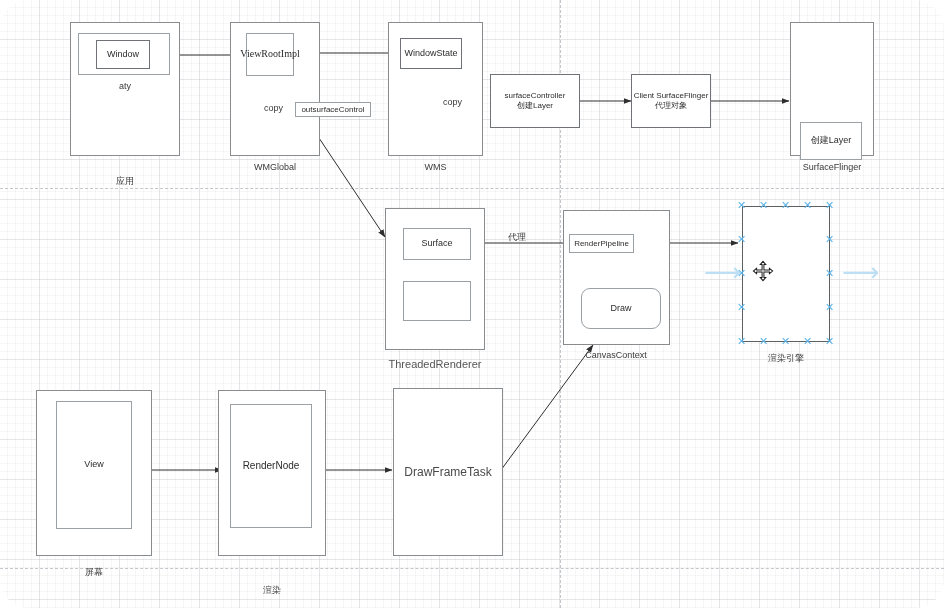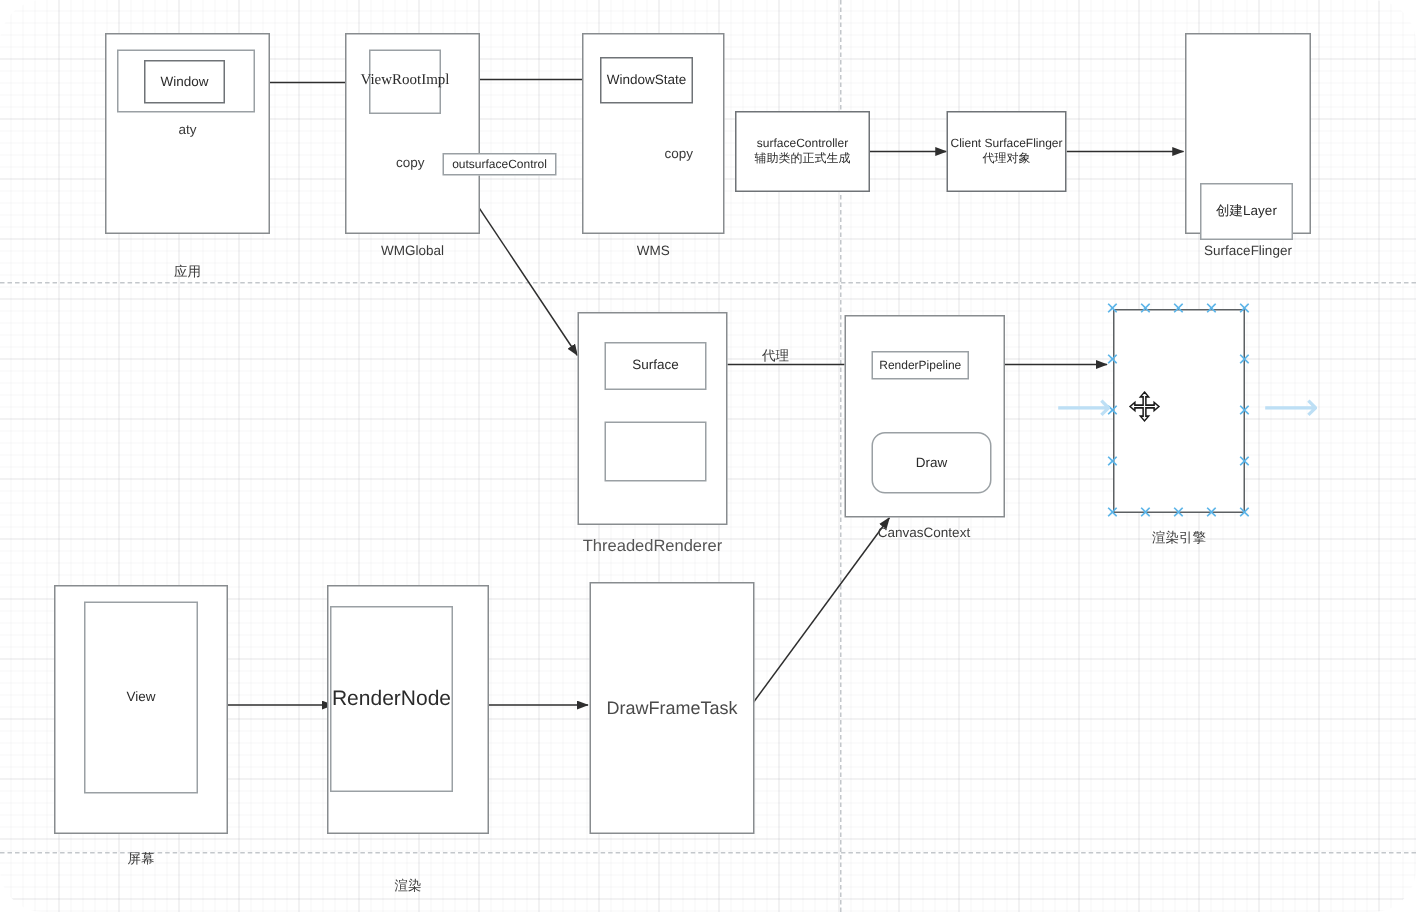--- a/index.html
+++ b/index.html
@@ -139,21 +139,21 @@
     <span></span>
   </div>
   <div class="box dark" style="left:400px;top:38px;width:62px;height:31px;font-size:9px;">
     <span>WindowState</span>
   </div>
   <div class="lbl" style="left:443px;top:97px;font-size:9px;">copy</div>
   <div class="lbl" style="left:388px;top:162px;width:95px;font-size:9px;">WMS</div>
 
   <div class="box dark" style="left:490px;top:74px;width:90px;height:54px;font-size:8px;">
     <span>surfaceController
-辅助类的正式生成</span>
+创建Layer</span>
   </div>
 
   <div class="box dark" style="left:631px;top:74px;width:80px;height:54px;font-size:8px;">
     <span>Client  SurfaceFlinger
 代理对象</span>
   </div>
 
   <div class="box" style="left:790px;top:22px;width:84px;height:134px;">
     <span></span>
   </div>
@@ -171,21 +171,21 @@
   <div class="box thin" style="left:403px;top:281px;width:68px;height:40px;">
     <span></span>
   </div>
   <div class="lbl" style="left:370px;top:358px;width:130px;font-size:11px;color:#555;">ThreadedRenderer</div>
 
   <div class="lbl" style="left:508px;top:231px;font-size:9px;">代理</div>
 
   <div class="box" style="left:563px;top:210px;width:107px;height:135px;">
     <span></span>
   </div>
-  <div class="box thin" style="left:581px;top:234px;width:65px;height:19px;font-size:8px;justify-content:center;">
+  <div class="box thin" style="left:569px;top:234px;width:65px;height:19px;font-size:8px;justify-content:center;">
     <span>RenderPipeline</span>
   </div>
   <div class="box thin round" style="left:581px;top:288px;width:80px;height:41px;font-size:9px;">
     <span>Draw</span>
   </div>
   <div class="lbl" style="left:555px;top:350px;width:122px;font-size:9px;">CanvasContext</div>
 
   <div class="sel-shape" style="left:742px;top:206px;width:88px;height:136px;">
     <span></span>
   </div>
@@ -222,21 +222,21 @@
     <span></span>
   </div>
   <div class="box thin" style="left:56px;top:401px;width:76px;height:128px;font-size:9px;">
     <span>View</span>
   </div>
   <div class="lbl" style="left:36px;top:566px;width:116px;font-size:9px;">屏幕</div>
 
   <div class="box" style="left:218px;top:390px;width:108px;height:166px;">
     <span></span>
   </div>
-  <div class="box thin" style="left:220px;top:404px;width:82px;height:124px;font-size:14px;">
+  <div class="box thin" style="left:230px;top:404px;width:82px;height:124px;font-size:10px;">
     <span>RenderNode</span>
   </div>
   <div class="lbl" style="left:218px;top:584px;width:108px;font-size:9px;">渲染</div>
 
   <div class="box" style="left:393px;top:388px;width:110px;height:168px;font-size:12px;color:#4a4a4a;">
     <span>DrawFrameTask</span>
   </div>
 
 
 </div>

